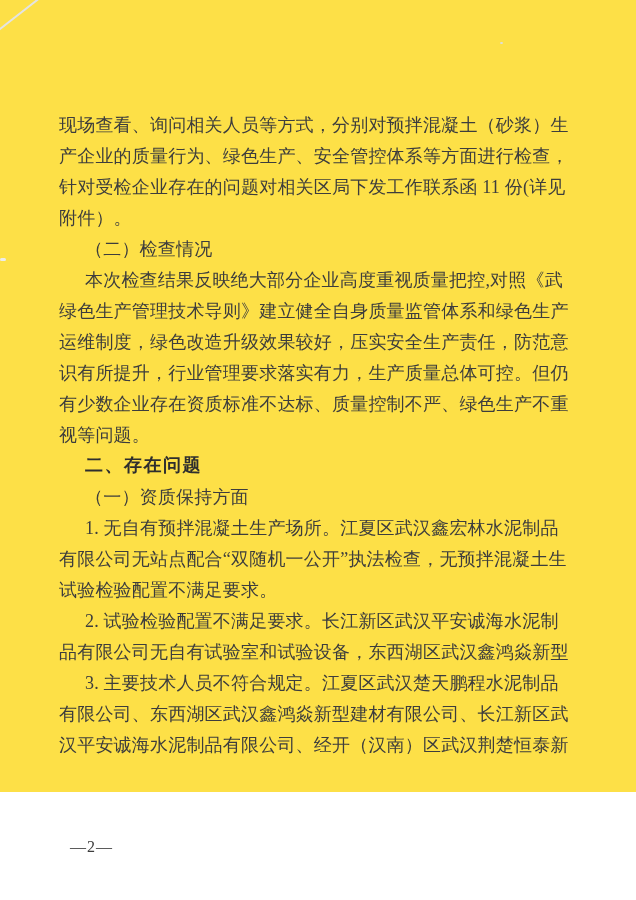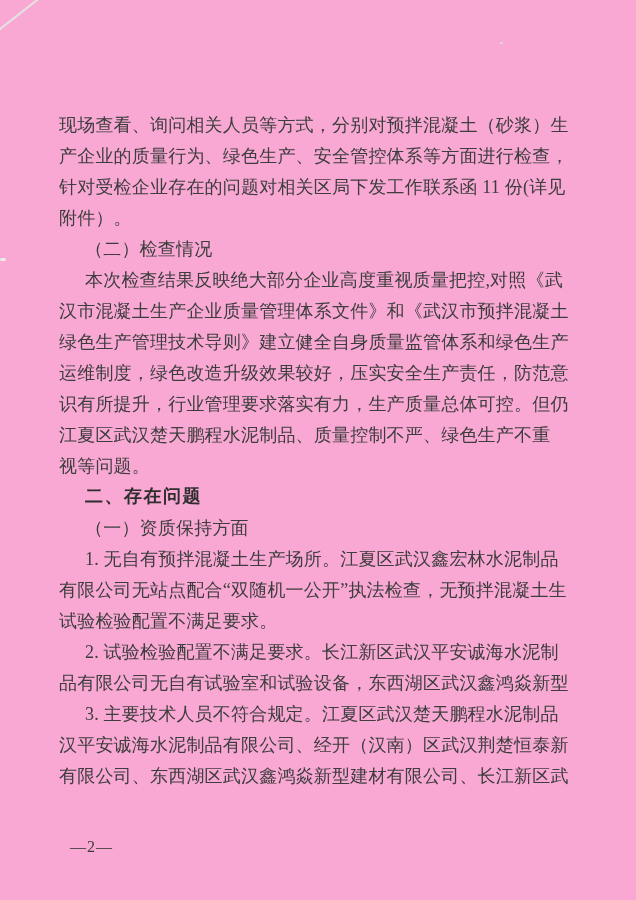--- a/index.html
+++ b/index.html
@@ -11,22 +11,22 @@
     height: 900px;
     background: #ffffff;
     position: relative;
     overflow: hidden;
     font-family: "Liberation Serif", "DejaVu Serif", serif;
   }
   .page {
     position: absolute;
     left: 0; top: 0;
     width: 636px;
-    height: 900px;
-    background: #f9a8d4;
+    height: 792px;
+    background: #fde047;
   }
   .text-block {
     position: absolute;
     left: 59px;
     top: 110px;
     width: 506px;
   }
   .line {
     font-size: 18px;
     line-height: 31px;
@@ -93,33 +93,32 @@
   <div class="scan-dot"></div>
   <div class="scan-smudge-left"></div>
 
   <div class="text-block">
     <div class="line">现场查看、询问相关人员等方式，分别对预拌混凝土（砂浆）生</div>
     <div class="line">产企业的质量行为、绿色生产、安全管控体系等方面进行检查，</div>
     <div class="line">针对受检企业存在的问题对相关区局下发工作联系函 11 份(详见</div>
     <div class="line">附件）。</div>
     <div class="line indent">（二）检查情况</div>
     <div class="line indent">本次检查结果反映绝大部分企业高度重视质量把控,对照《武</div>
-    <div class="line">汉市混凝土生产企业质量管理体系文件》和《武汉市预拌混凝土</div>
     <div class="line">绿色生产管理技术导则》建立健全自身质量监管体系和绿色生产</div>
     <div class="line">运维制度，绿色改造升级效果较好，压实安全生产责任，防范意</div>
     <div class="line">识有所提升，行业管理要求落实有力，生产质量总体可控。但仍</div>
-    <div class="line">江夏区武汉楚天鹏程水泥制品、质量控制不严、绿色生产不重</div>
+    <div class="line">有少数企业存在资质标准不达标、质量控制不严、绿色生产不重</div>
     <div class="line">视等问题。</div>
     <div class="line indent bold-heading">二、存在问题</div>
     <div class="line indent">（一）资质保持方面</div>
     <div class="line indent">1. 无自有预拌混凝土生产场所。江夏区武汉鑫宏林水泥制品</div>
     <div class="line">有限公司无站点配合“双随机一公开”执法检查，无预拌混凝土生</div>
     <div class="line">试验检验配置不满足要求。</div>
     <div class="line indent">2. 试验检验配置不满足要求。长江新区武汉平安诚海水泥制</div>
     <div class="line">品有限公司无自有试验室和试验设备，东西湖区武汉鑫鸿焱新型</div>
     <div class="line indent">3. 主要技术人员不符合规定。江夏区武汉楚天鹏程水泥制品</div>
+    <div class="line">有限公司、东西湖区武汉鑫鸿焱新型建材有限公司、长江新区武</div>
     <div class="line">汉平安诚海水泥制品有限公司、经开（汉南）区武汉荆楚恒泰新</div>
-    <div class="line">有限公司、东西湖区武汉鑫鸿焱新型建材有限公司、长江新区武</div>
   </div>
 
   <div class="page-number">—2—</div>
 
 </div>
 
 </body></html>

